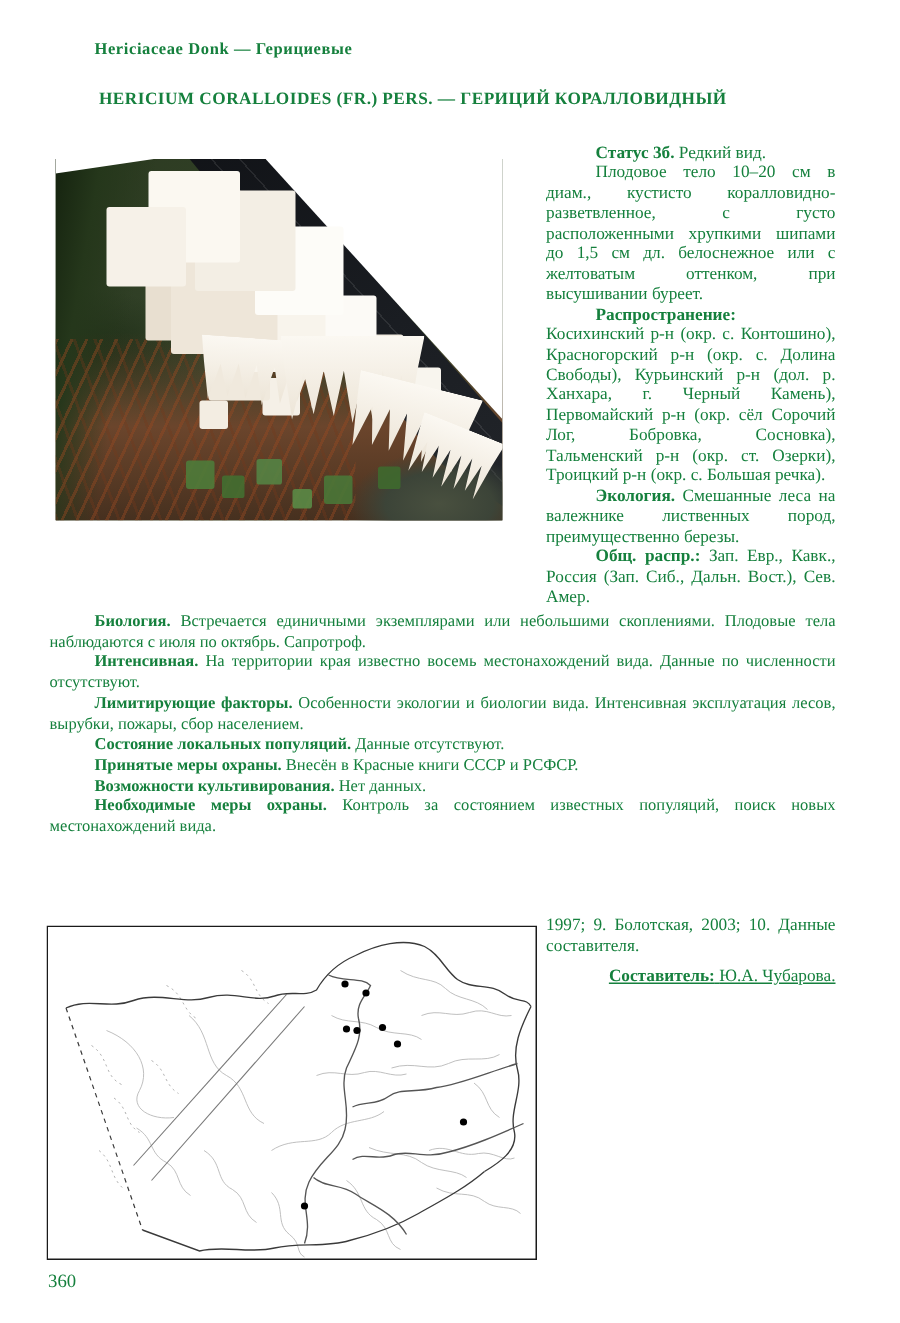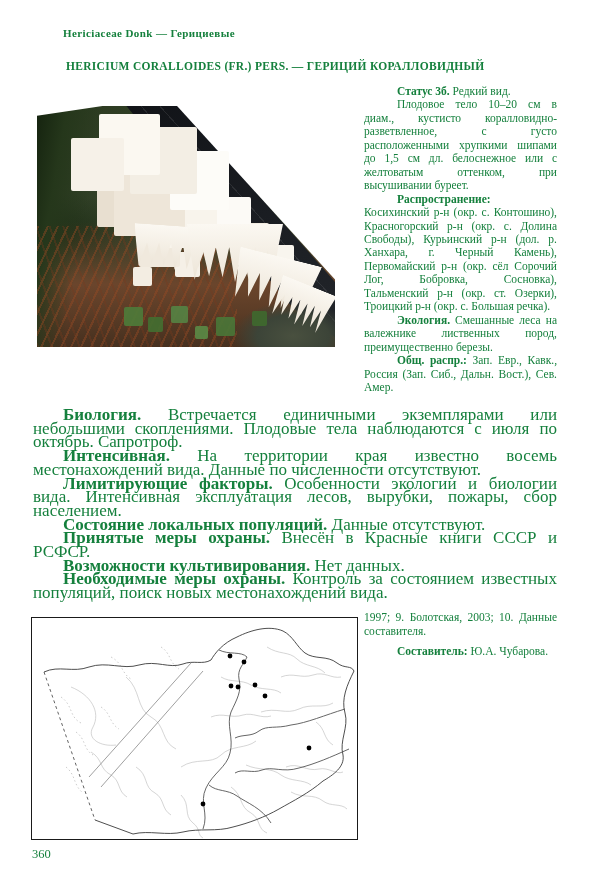--- a/index.html
+++ b/index.html
@@ -51,30 +51,30 @@
     clip-path:polygon(0 0,100% 0,95% 40%,89% 100%,84% 45%,77% 92%,71% 40%,64% 96%,58% 42%,50% 100%,44% 40%,37% 92%,30% 40%,23% 90%,16% 42%,8% 96%,3% 40%);}
   .sp1{left:150px;top:118px;width:96px;height:58px;}
   .sp2{left:196px;top:150px;width:84px;height:52px;transform:rotate(14deg);}
   .sp3{left:96px;top:120px;width:86px;height:44px;transform:rotate(4deg);}
   .sp4{left:236px;top:178px;width:58px;height:42px;transform:rotate(22deg);}
   .ph-clover{position:absolute;left:84px;top:196px;width:1px;height:1px;border-radius:50%;
     box-shadow:12px 14px 0 9px #4e7c3a,34px 22px 0 7px #436f31,58px 12px 0 8px #558344,
                104px 24px 0 9px #4a7738,138px 16px 0 7px #3f6a2e,80px 30px 0 6px #5a8a46;opacity:.9;}
 
   
-  .rcol{position:absolute;left:364px;top:85px;width:193px;
+  .rcol{position:absolute;left:364px;top:96px;width:193px;
     font-size:11.5px;line-height:13.45px;text-align:justify;}
   .rcol p{margin:0;text-indent:33px;}
   .main-block{position:absolute;left:33px;top:408px;width:524px;
-    font-size:17px;line-height:13.7px;text-align:justify;}
+    font-size:11px;line-height:13.7px;text-align:justify;}
   .main-block p{margin:0;text-indent:30px;}
   .cont-block{position:absolute;left:364px;top:611px;width:193px;
     font-size:11.5px;line-height:13.7px;text-align:justify;}
   .cont-block p{margin:0;}
-  .compiler{margin-top:7px !important;text-indent:33px;text-align:left;}
+  .compiler{margin-top:7px !important;text-indent:33px;text-align:right;text-decoration:underline;}
 
   
   .map-wrap{position:absolute;left:31px;top:617px;width:327px;height:223px;}
   .map-wrap svg{display:block;}
   .page-number{position:absolute;left:32px;top:847px;font-size:12.5px;}
 </style>
 </head>
 <body>
 
 <div class="page">

